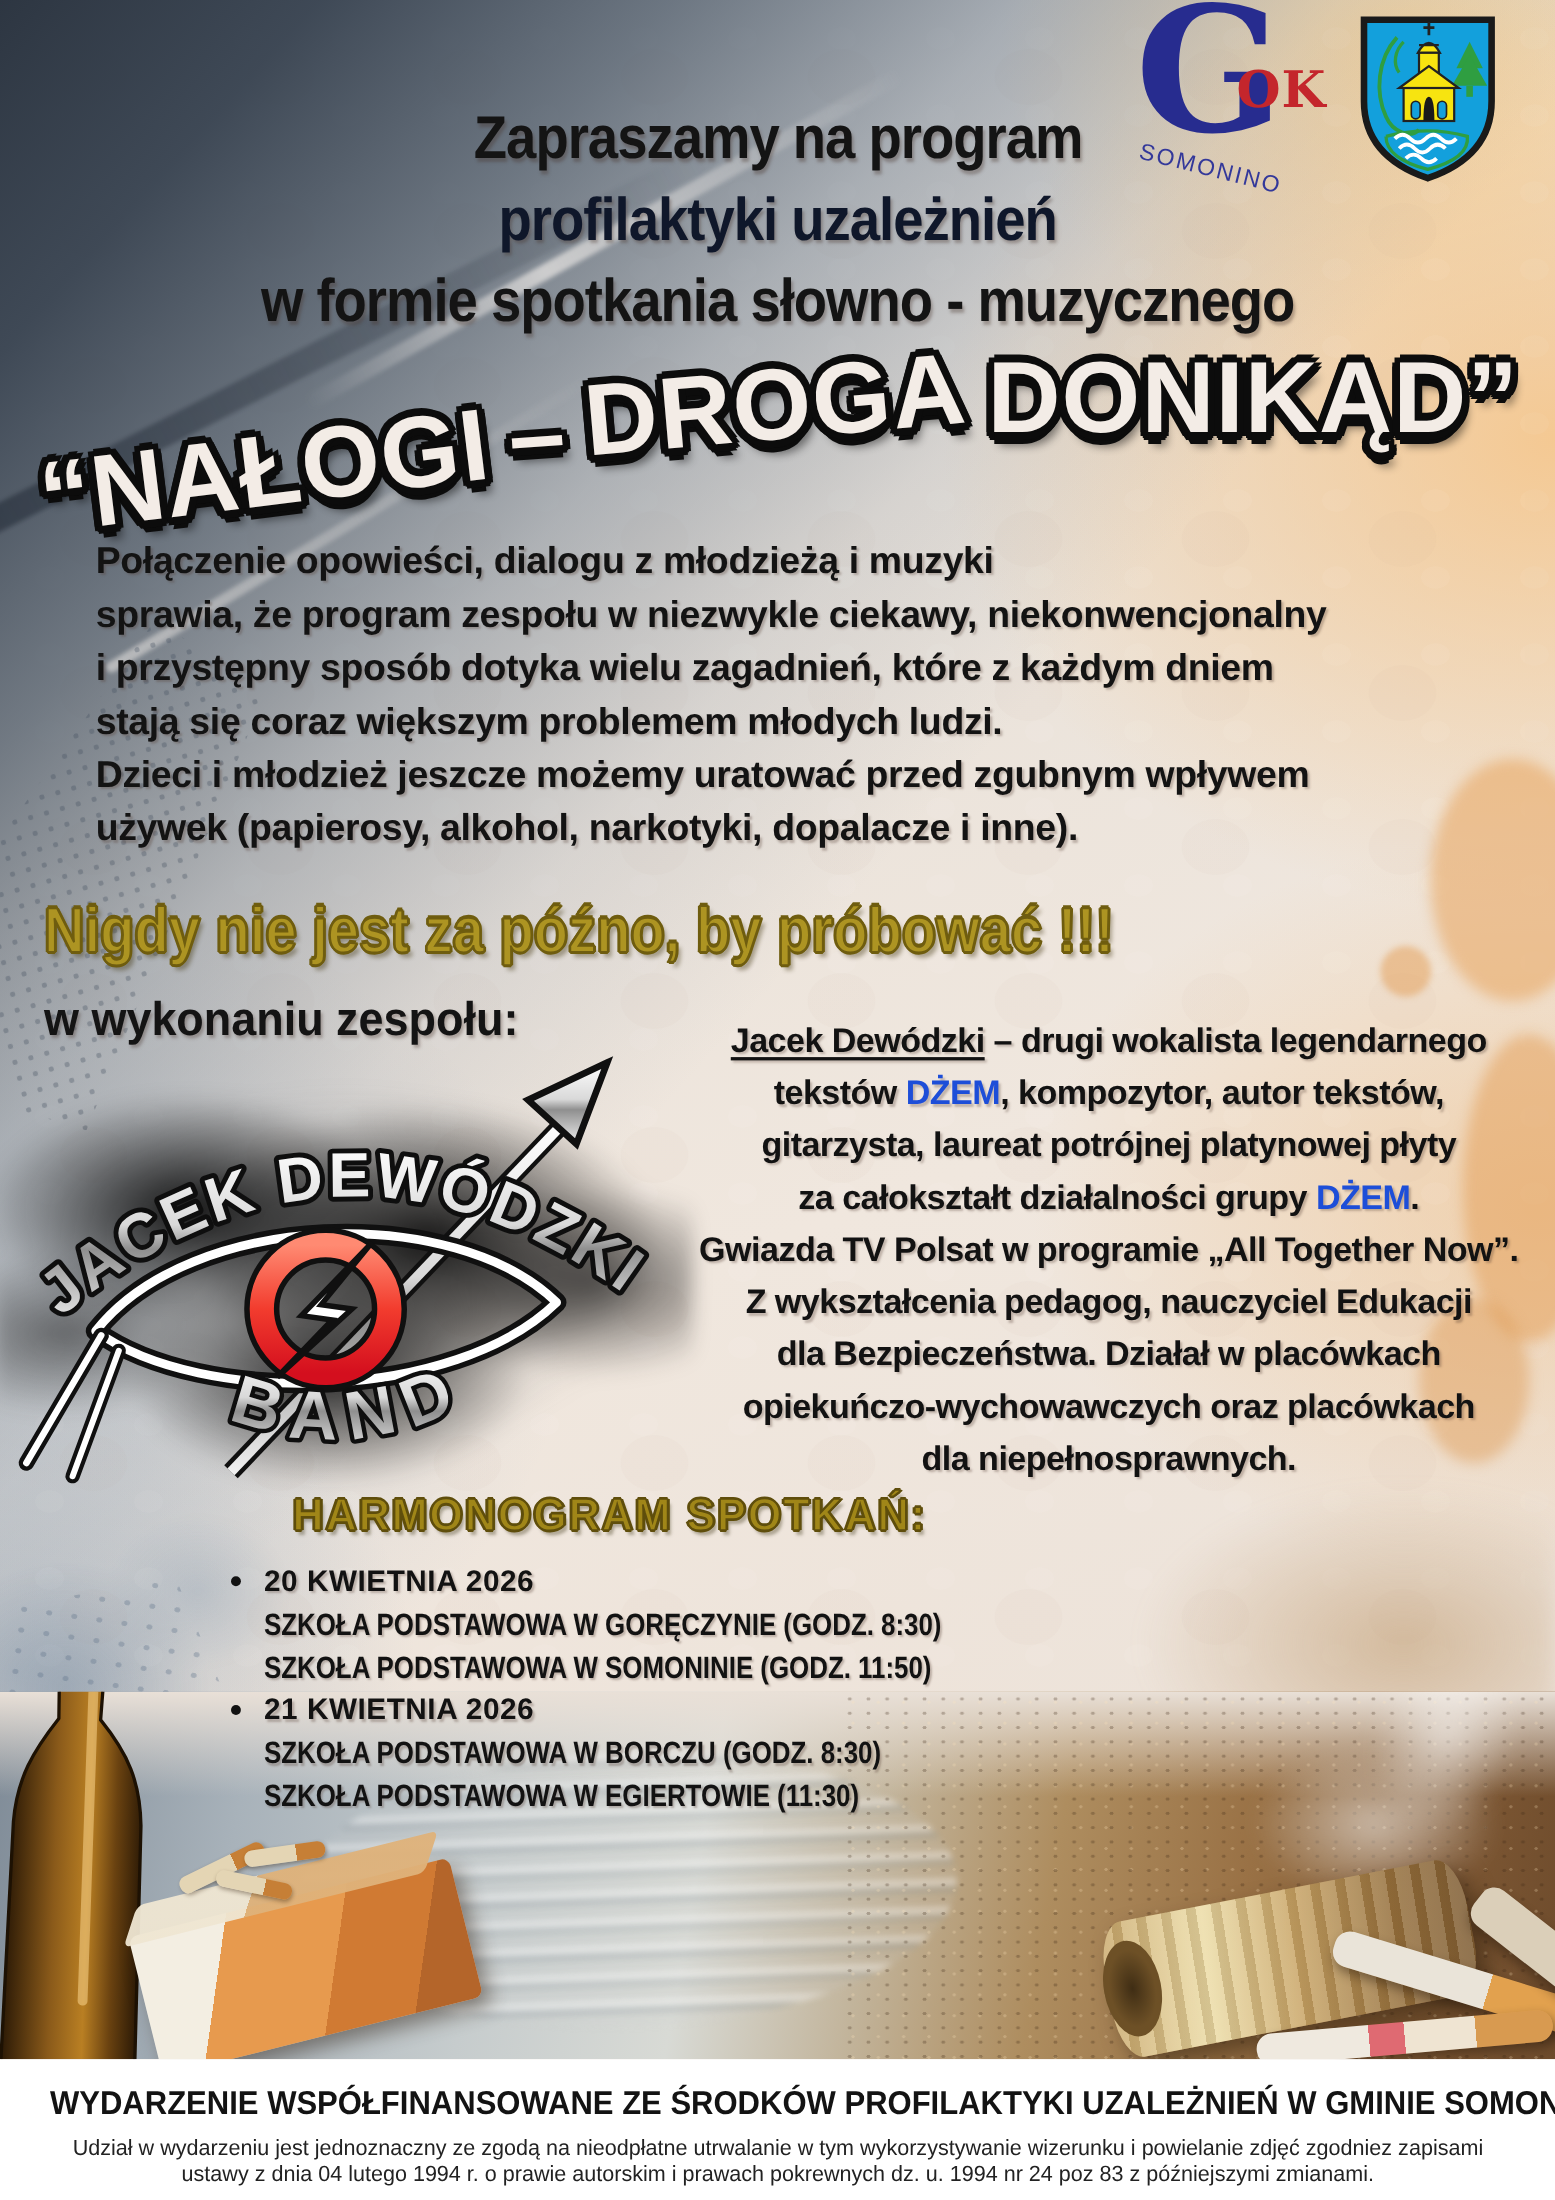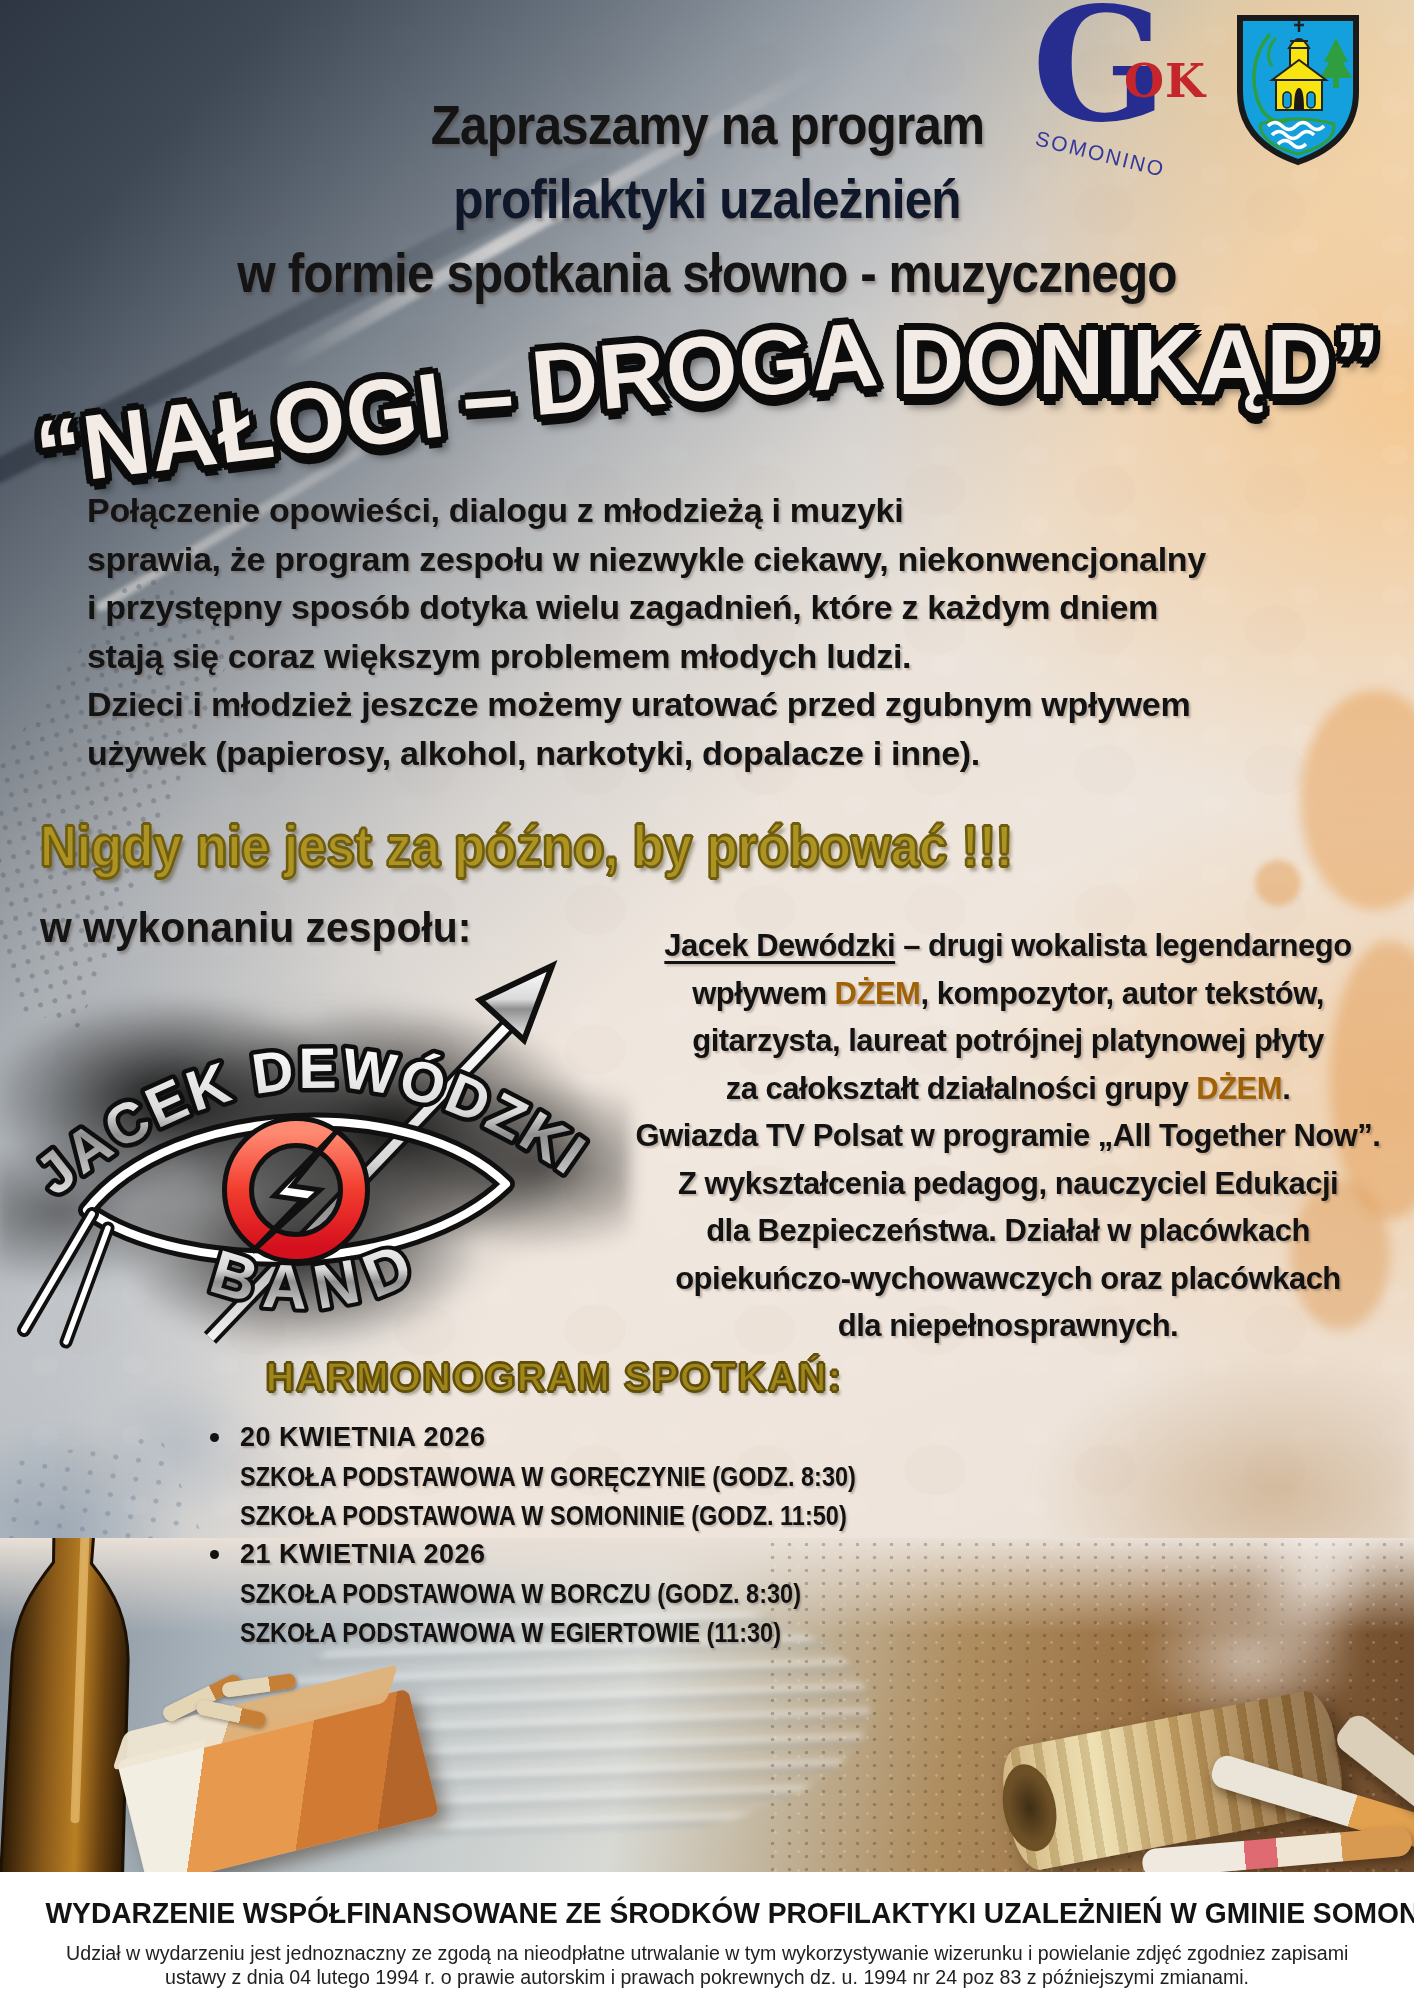--- a/index.html
+++ b/index.html
@@ -148,21 +148,21 @@
       radial-gradient(40% 30% at 48% 70%, rgba(16,16,16,.85), transparent 72%),
       radial-gradient(34% 26% at 86% 52%, rgba(22,22,22,.66), transparent 72%),
       radial-gradient(30% 22% at 10% 62%, rgba(30,30,30,.55), transparent 72%),
       radial-gradient(55% 45% at 50% 50%, rgba(70,70,70,.35), transparent 80%);}
   .band-svg{position:absolute;left:0;top:0;}
 
   
   .bio{position:absolute;left:612px;top:922px;width:792px;text-align:center;}
   .bio-line{line-height:47.5px;font-size:31px;font-weight:bold;letter-spacing:-0.5px;color:#121212;
     text-shadow:2px 2px 2px rgba(80,55,45,.3);white-space:nowrap;}
-  .bio-red{color:#a16207;}
+  .bio-red{color:#1d4ed8;}
   .bio-underline{text-decoration:underline;text-decoration-thickness:3px;text-underline-offset:5px;}
 
   
   .sched-heading{position:absolute;left:266px;top:1354px;font-size:41px;font-weight:bold;
     letter-spacing:2px;color:#a08618;transform:scaleX(.95);transform-origin:0 50%;white-space:nowrap;
     -webkit-text-stroke:1.5px #5f4e0c;
     text-shadow:-2px 0 0 #5f4e0c,2px 0 0 #5f4e0c,0 -2px 0 #5f4e0c,0 2px 0 #5f4e0c,3px 4px 3px rgba(50,40,6,.35);}
   .schedule{position:absolute;left:240px;top:1422px;}
   .sched-date-row{position:relative;height:39px;}
   .sched-bullet{position:absolute;left:-30px;top:11px;width:9px;height:9px;border-radius:50%;background:#121212;}
@@ -320,21 +320,21 @@
         <textPath href="#arcTop" startOffset="50%" text-anchor="middle">JACEK DEWÓDZKI</textPath>
       </text>
       <text font-family="Liberation Sans, sans-serif" font-weight="bold" font-size="62" letter-spacing="12" fill="url(#silv)" stroke="#0e0e0e" stroke-width="8" paint-order="stroke" stroke-linejoin="round">
         <textPath href="#arcBot" startOffset="50%" text-anchor="middle">BAND</textPath>
       </text>
     </svg>
   </div>
 
   <div class="bio">
       <div class="bio-line"><span class="bio-underline">Jacek Dewódzki</span><span> – drugi wokalista legendarnego</span></div>
-      <div class="bio-line"><span>wpływem </span><span class="bio-red">DŻEM</span><span>, kompozytor, autor tekstów,</span></div>
+      <div class="bio-line"><span>tekstów </span><span class="bio-red">DŻEM</span><span>, kompozytor, autor tekstów,</span></div>
       <div class="bio-line"><span>gitarzysta, laureat potrójnej platynowej płyty</span></div>
       <div class="bio-line"><span>za całokształt działalności grupy </span><span class="bio-red">DŻEM</span><span>.</span></div>
       <div class="bio-line"><span>Gwiazda TV Polsat w programie „All Together Now”.</span></div>
       <div class="bio-line"><span>Z wykształcenia pedagog, nauczyciel Edukacji</span></div>
       <div class="bio-line"><span>dla Bezpieczeństwa. Działał w placówkach</span></div>
       <div class="bio-line"><span>opiekuńczo-wychowawczych oraz placówkach</span></div>
       <div class="bio-line"><span>dla niepełnosprawnych.</span></div>
     </div>
 
   <div class="sched-heading">HARMONOGRAM SPOTKAŃ:</div>

